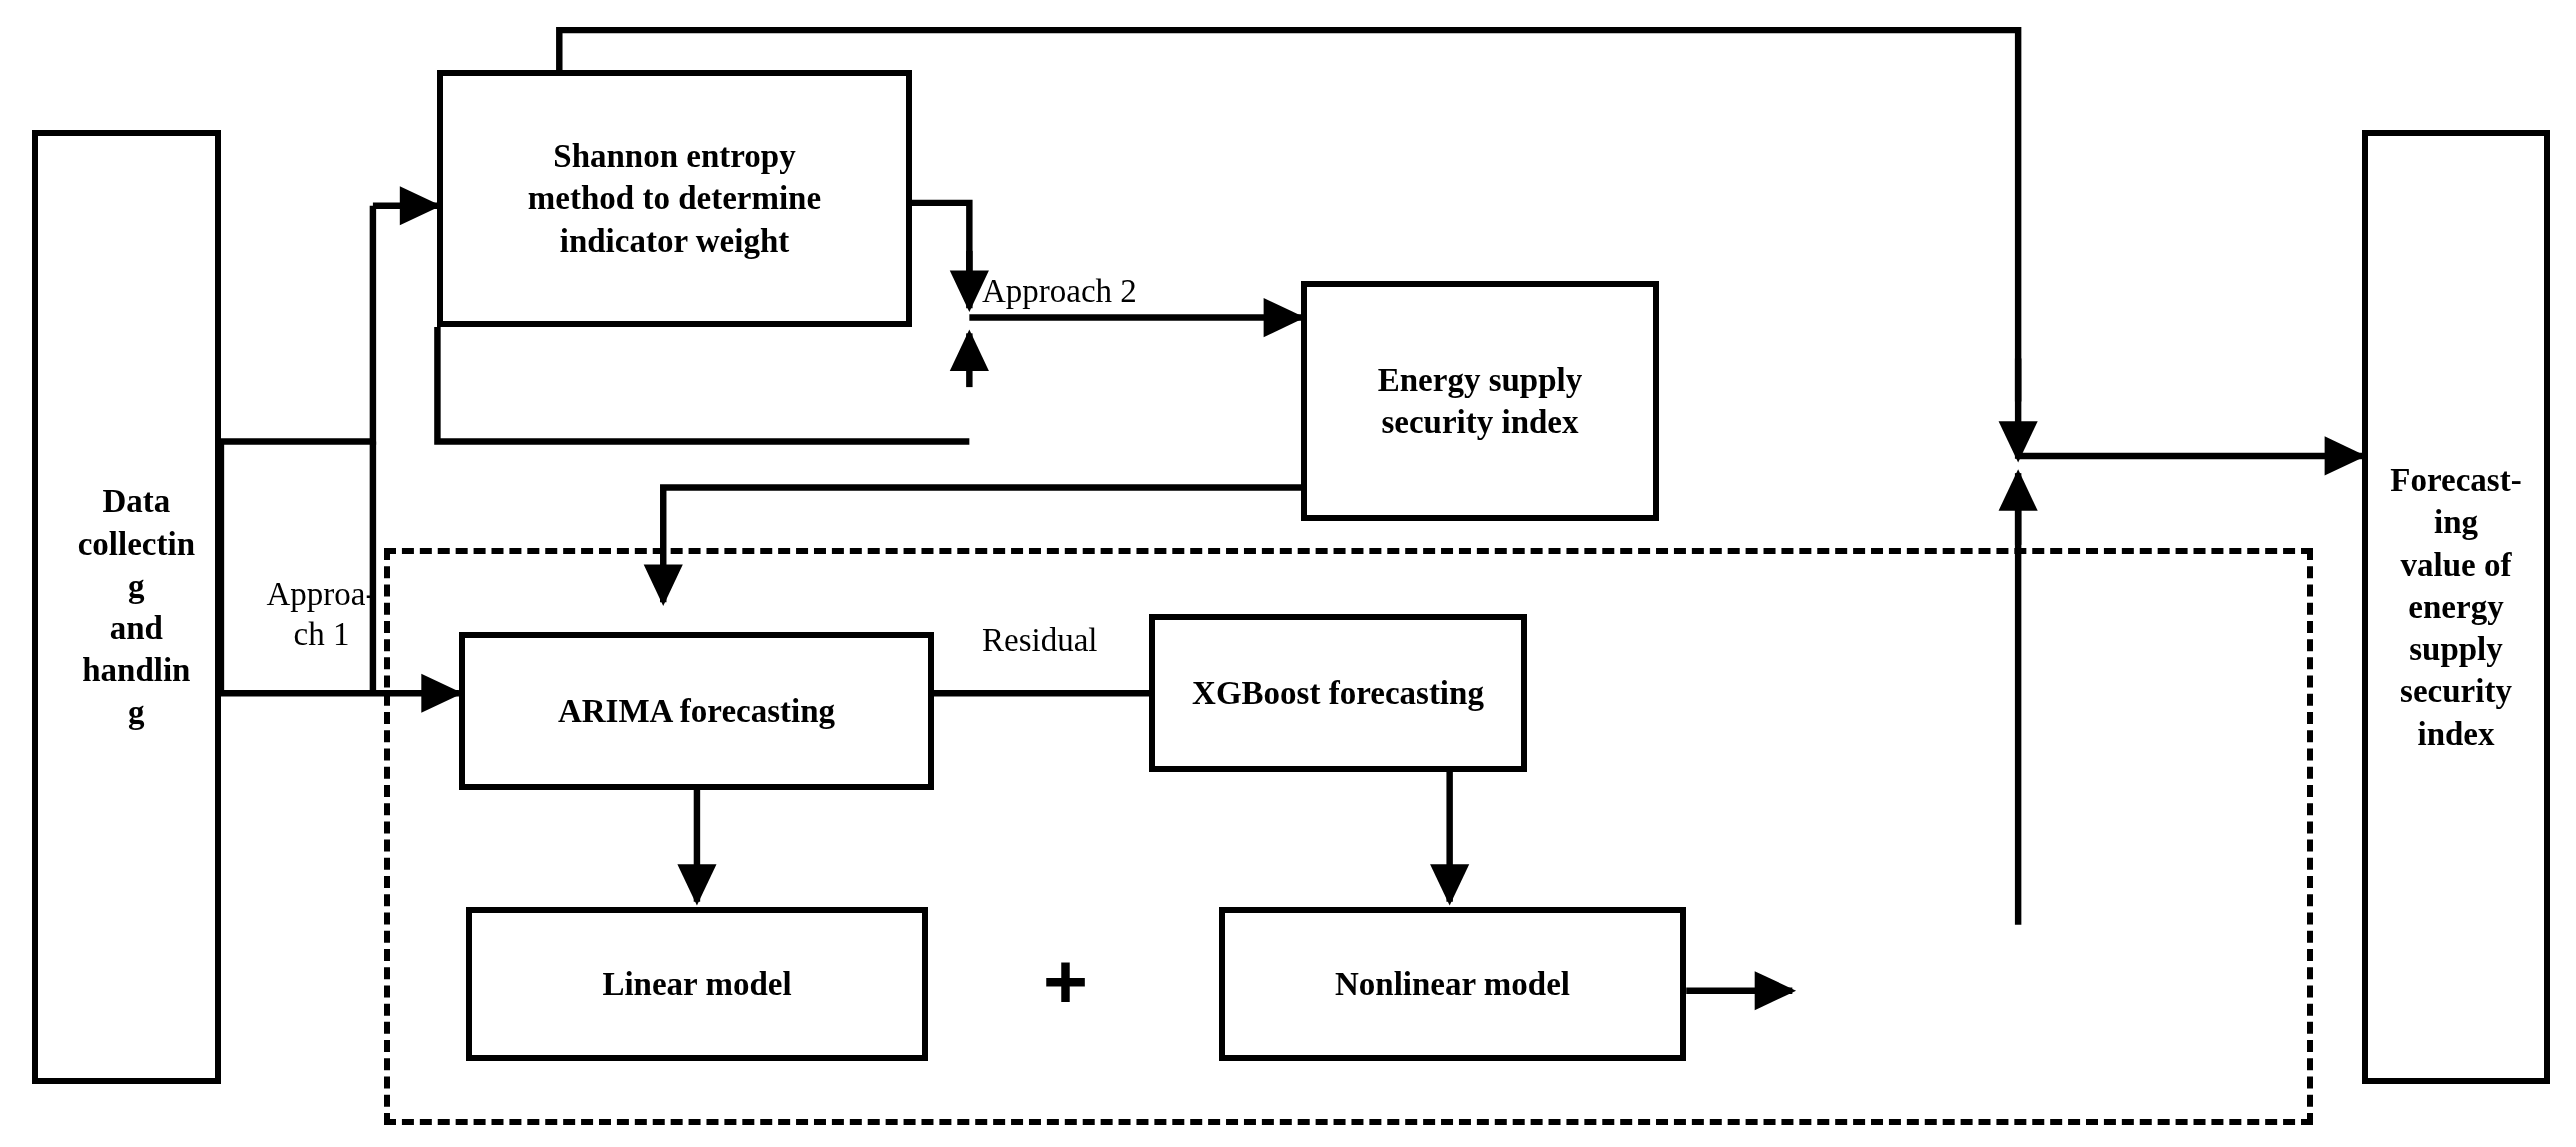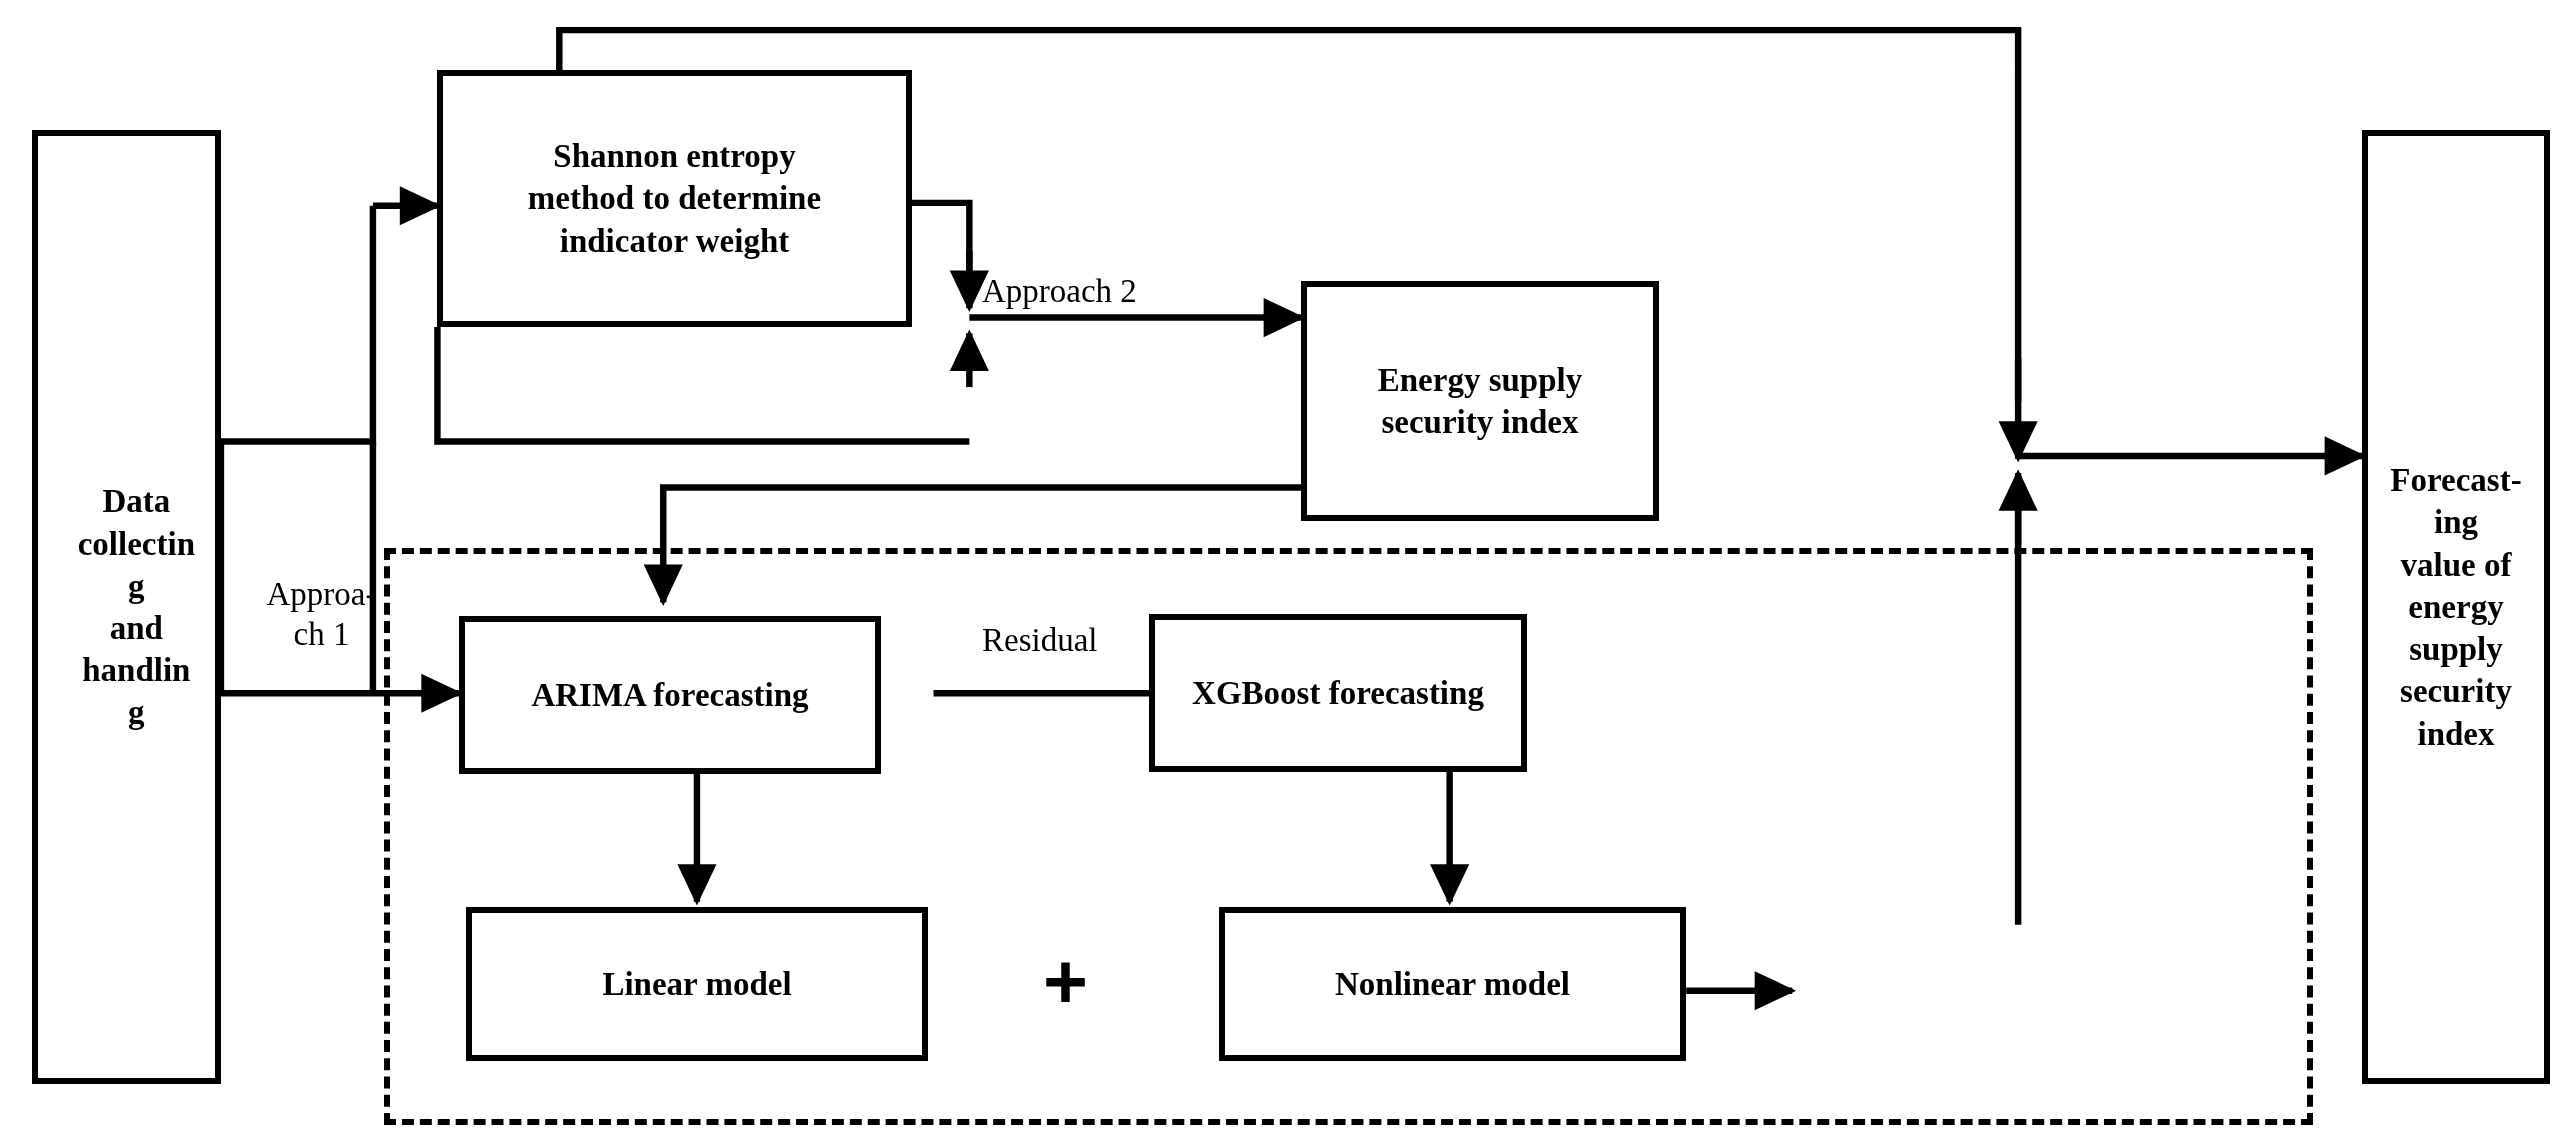--- a/index.html
+++ b/index.html
@@ -140,21 +140,21 @@
     <span class="node-label">Shannon entropy
 method to determine
 indicator weight</span>
   </div>
 
   <div class="node wide-node" style="left:1301px; top:281px; width:358px; height:240px;">
     <span class="node-label">Energy supply
 security index</span>
   </div>
 
-  <div class="node wide-node" style="left:459px; top:616px; width:422px; height:158px;">
+  <div class="node wide-node" style="left:459px; top:632px; width:475px; height:158px;">
     <span class="node-label">ARIMA forecasting</span>
   </div>
 
   <div class="node wide-node" style="left:1149px; top:614px; width:378px; height:158px;">
     <span class="node-label">XGBoost forecasting</span>
   </div>
 
   <div class="node wide-node" style="left:1219px; top:907px; width:467px; height:154px;">
     <span class="node-label">Nonlinear model</span>
   </div>

